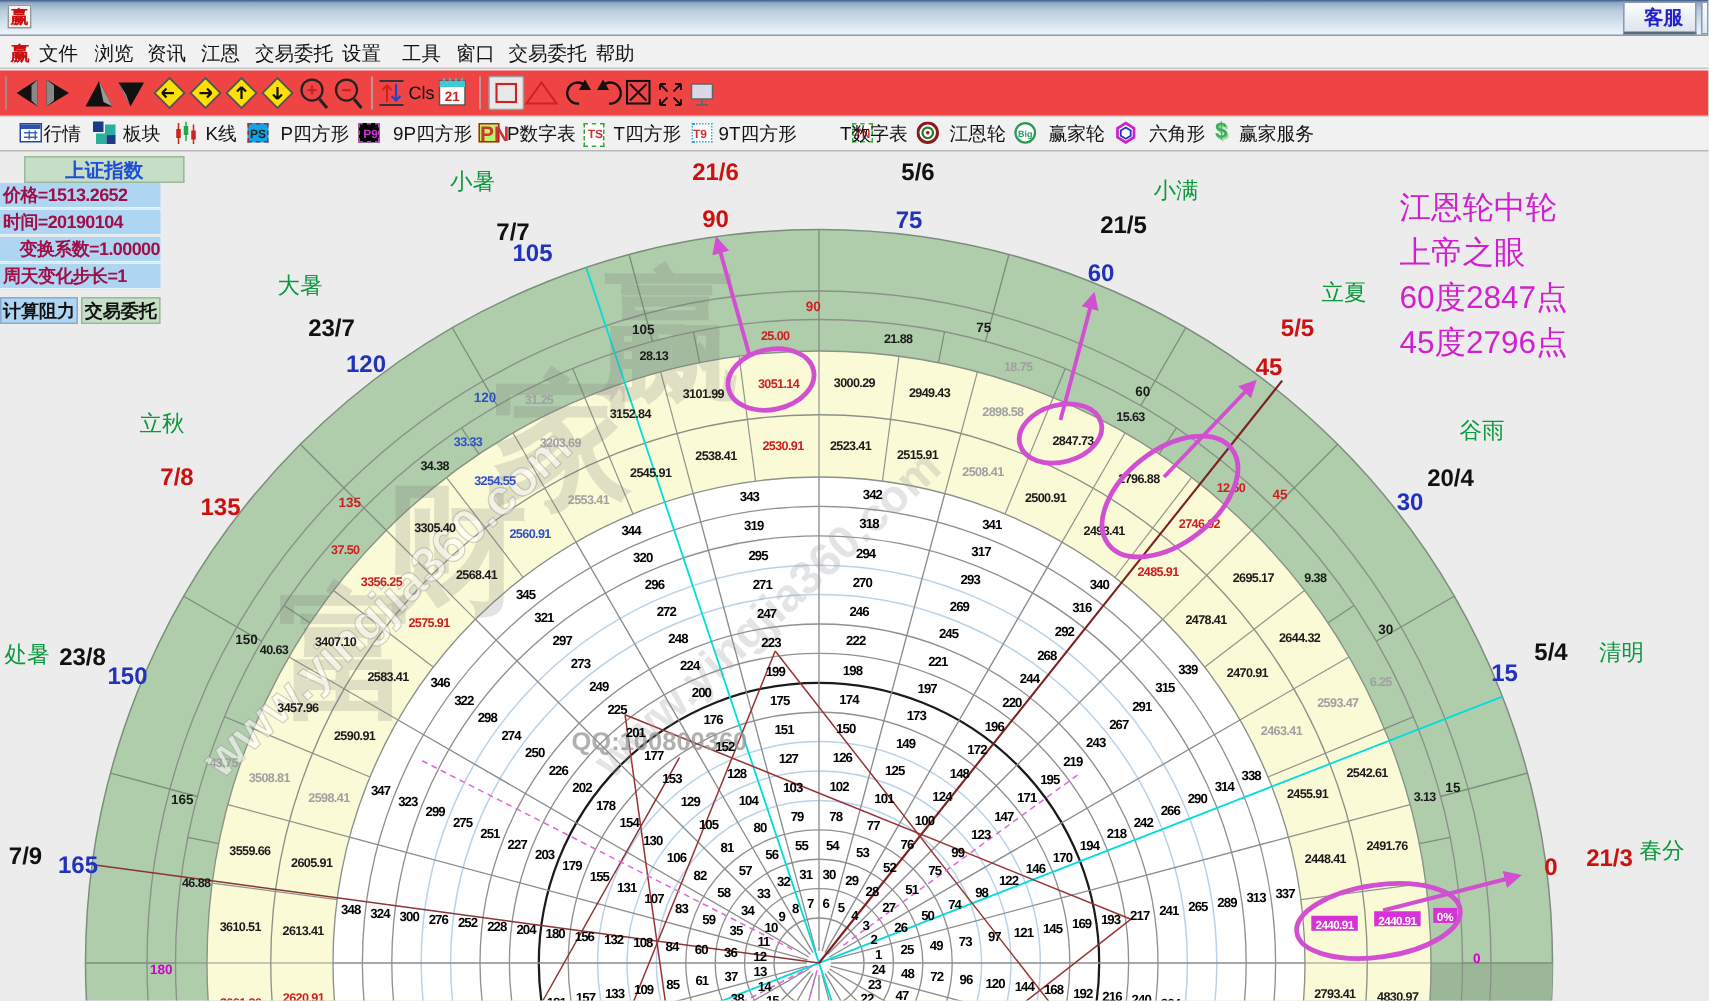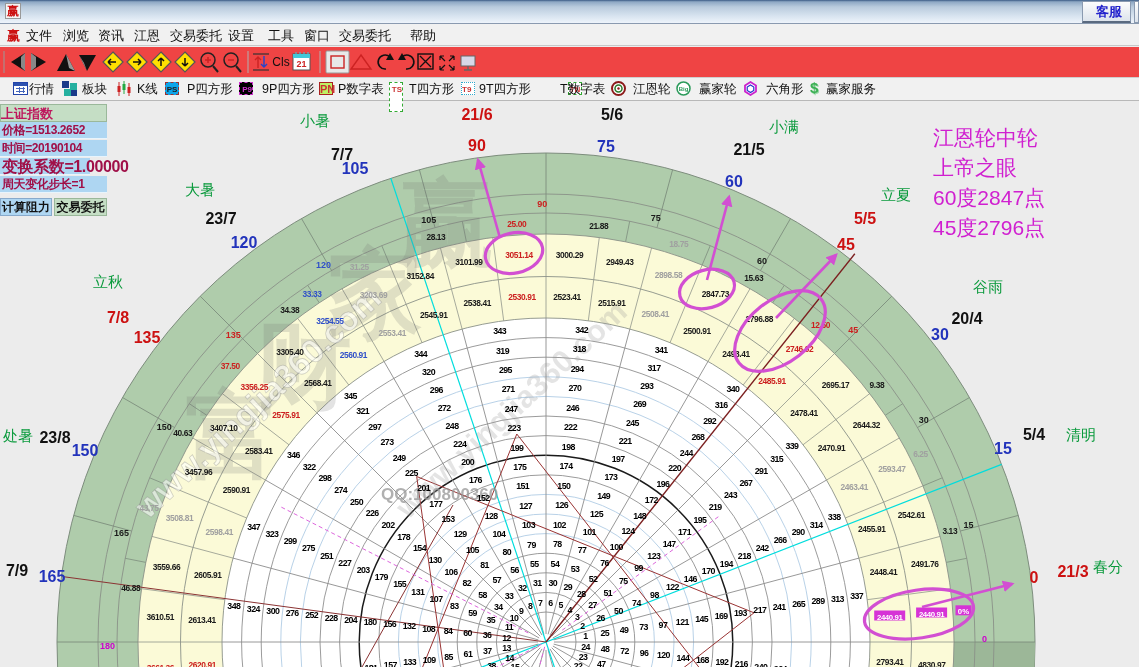--- a/index.html
+++ b/index.html
@@ -552,21 +552,21 @@
   <span style="position:absolute;left:7px;top:3px;color:#cc1111;font-weight:700;font-size:13px">赢</span>
     <span style="position:absolute;left:26px;top:3px">文件</span>
     <span style="position:absolute;left:63px;top:3px">浏览</span>
     <span style="position:absolute;left:98px;top:3px">资讯</span>
     <span style="position:absolute;left:134px;top:3px">江恩</span>
     <span style="position:absolute;left:170px;top:3px">交易委托</span>
     <span style="position:absolute;left:228px;top:3px">设置</span>
     <span style="position:absolute;left:268px;top:3px">工具</span>
     <span style="position:absolute;left:304px;top:3px">窗口</span>
     <span style="position:absolute;left:339px;top:3px">交易委托</span>
-    <span style="position:absolute;left:410px;top:3px">帮助</span>
+    <span style="position:absolute;left:397px;top:3px">帮助</span>
 </div>
 
 <div class="bar" style="top:47px;height:31px;background:#ef4444;border-bottom:1px solid #cfcfcf"><svg width="1139" height="30">
       <line x1="4" y1="4" x2="4" y2="26" stroke="#9a9a9a"></line>
       <polygon points="11,15 25,6 25,24" fill="#111"></polygon>
       <polygon points="25,6 25,24 21,20 21,10" fill="#888"></polygon>
       <polygon points="46,15 31,6 31,24" fill="#111"></polygon>
       <polygon points="31,6 31,24 36,20 36,10" fill="#888"></polygon>
       <polygon points="66,7 75,24 57,24" fill="#111"></polygon>
       <polygon points="66,7 75,24 69,21" fill="#999"></polygon>
@@ -633,23 +633,23 @@
       <line x1="8" y1="0" x2="8" y2="13" stroke="#22aa44" stroke-width="1"></line>
       <rect x="6.5" y="3" width="3" height="6" fill="#22aa44"></rect>
       <line x1="13" y1="2" x2="13" y2="15" stroke="#cc2222" stroke-width="1"></line>
       <rect x="11.5" y="6" width="3" height="6" fill="#cc2222"></rect>
     </svg>
     <span style="position:absolute;left:137px;top:3px">K线</span>
     <span style="position:absolute;left:165px;top:4px;width:14px;height:13px;border:1px dashed #993333;font-size:8px;font-weight:700;color:#222222;text-align:center;line-height:13px;background:#0ea5e9">PS</span>
     <span style="position:absolute;left:187px;top:3px">P四方形</span>
     <span style="position:absolute;left:239px;top:4px;width:14px;height:13px;border:1px dashed #cc33cc;font-size:8px;font-weight:700;color:#cc33cc;text-align:right;line-height:13px;background:#000000">P9</span>
     <span style="position:absolute;left:262px;top:3px">9P四方形</span>
-    <span style="position:absolute;left:319px;top:4px;width:14px;height:13px;border:1px solid #aa2222;font-size:11px;font-weight:700;color:#cc3333;text-align:center;line-height:13px;background:#bef264">PN</span>
+    <span style="position:absolute;left:319px;top:4px;width:14px;height:13px;border:1px solid #aa2222;font-size:14px;font-weight:700;color:#cc3333;text-align:center;line-height:13px;background:#bef264">PN</span>
     <span style="position:absolute;left:338px;top:3px">P数字表</span>
-    <span style="position:absolute;left:389px;top:4px;width:14px;height:30px;border:1px dashed #33aa33;font-size:8px;font-weight:700;color:#cc3333;text-align:right;line-height:13px;background:#fff">TS</span>
+    <span style="position:absolute;left:389px;top:4px;width:14px;height:16px;border:1px dashed #33aa33;font-size:8px;font-weight:700;color:#cc3333;text-align:right;line-height:13px;background:#fff">TS</span>
     <span style="position:absolute;left:409px;top:3px">T四方形</span>
     <span style="position:absolute;left:461px;top:4px;width:14px;height:13px;border:1px dotted #33aacc;font-size:8px;font-weight:700;color:#cc3333;line-height:13px;background:#fff">T9</span>
     <span style="position:absolute;left:479px;top:3px">9T四方形</span>
     <span style="position:absolute;left:568px;top:4px;width:14px;height:13px;border:1px dashed #33aa33;font-size:8px;font-weight:700;color:#cc3333;text-align:center;line-height:13px;background:#fff">TN</span>
     <span style="position:absolute;left:560px;top:3px">T数字表</span>
     <svg style="position:absolute;left:611px;top:3px" width="15" height="15">
       <circle cx="7.5" cy="7.5" r="6.5" fill="#fff" stroke="#8b1a1a" stroke-width="2"></circle>
       <circle cx="7.5" cy="7.5" r="3.5" fill="none" stroke="#2a7a2a" stroke-width="1.5"></circle>
       <circle cx="7.5" cy="7.5" r="1.2" fill="#8b1a1a"></circle>
     </svg>
@@ -662,19 +662,19 @@
     <svg style="position:absolute;left:743px;top:3px" width="15" height="15">
       <polygon points="7.5,1 13,4.5 13,10.5 7.5,14 2,10.5 2,4.5" fill="#fff" stroke="#cc22cc" stroke-width="1.8"></polygon>
       <polygon points="7.5,4 10.8,6 10.8,9.5 7.5,11.5 4.2,9.5 4.2,6" fill="none" stroke="#2233cc" stroke-width="1.2"></polygon>
     </svg>
     <span style="position:absolute;left:766px;top:3px">六角形</span>
     <span style="position:absolute;left:810px;top:1px;font-size:15px;font-weight:700;color:#3cb054;text-shadow:1px 1px 0 #9ad8a8">$</span>
     <span style="position:absolute;left:826px;top:3px">赢家服务</span>
   </div>
 
 <div style="position:absolute;left:0;top:101px;width:108px;height:115px">
-  <div style="position:absolute;left:0;top:3px;width:107px;height:18px;background:#c5dec5;border:1px solid #9ab89a;color:#be185d;font-size:13px;font-weight:700;line-height:17px">上证指数</div>
+  <div style="position:absolute;left:16px;top:3px;width:107px;height:18px;background:#c5dec5;border:1px solid #9ab89a;color:#1d4ed8;font-size:13px;font-weight:700;text-align:center;line-height:17px">上证指数</div>
   <div style="position:absolute;left:0;top:21px;width:107px;height:17px;background:#aed6f2;border-bottom:1px solid #e8f4fc;color:#a01048;font-size:12px;font-weight:700;line-height:17px;white-space:nowrap;letter-spacing:-0.4px;padding-left:2px">价格=1513.2652</div>
     <div style="position:absolute;left:0;top:39px;width:107px;height:17px;background:#aed6f2;border-bottom:1px solid #e8f4fc;color:#a01048;font-size:12px;font-weight:700;line-height:17px;white-space:nowrap;letter-spacing:-0.4px;padding-left:2px">时间=20190104</div>
-    <div style="position:absolute;left:0;top:57px;width:90px;height:17px;background:#aed6f2;border-bottom:1px solid #e8f4fc;color:#a01048;font-size:16px;font-weight:700;line-height:17px;white-space:nowrap;letter-spacing:-0.4px;padding-left:2px">变换系数=1.00000</div>
+    <div style="position:absolute;left:0;top:57px;width:107px;height:17px;background:#aed6f2;border-bottom:1px solid #e8f4fc;color:#a01048;font-size:12px;font-weight:700;line-height:17px;white-space:nowrap;letter-spacing:-0.4px;padding-left:13px">变换系数=1.00000</div>
     <div style="position:absolute;left:0;top:75px;width:107px;height:17px;background:#aed6f2;border-bottom:1px solid #e8f4fc;color:#a01048;font-size:12px;font-weight:700;line-height:17px;white-space:nowrap;letter-spacing:-0.4px;padding-left:2px">周天变化步长=1</div>
   <div style="position:absolute;left:0;top:97px;width:52px;height:18px;background:#aed6f2;border:1px solid #88aacc;color:#111;font-size:12px;font-weight:700;text-align:center;line-height:16px">计算阻力</div>
   <div style="position:absolute;left:54px;top:97px;width:53px;height:18px;background:#c5dec5;border:1px solid #9ab89a;color:#111;font-size:12px;font-weight:700;text-align:center;line-height:16px">交易委托</div>
 </div>
 </body></html>

